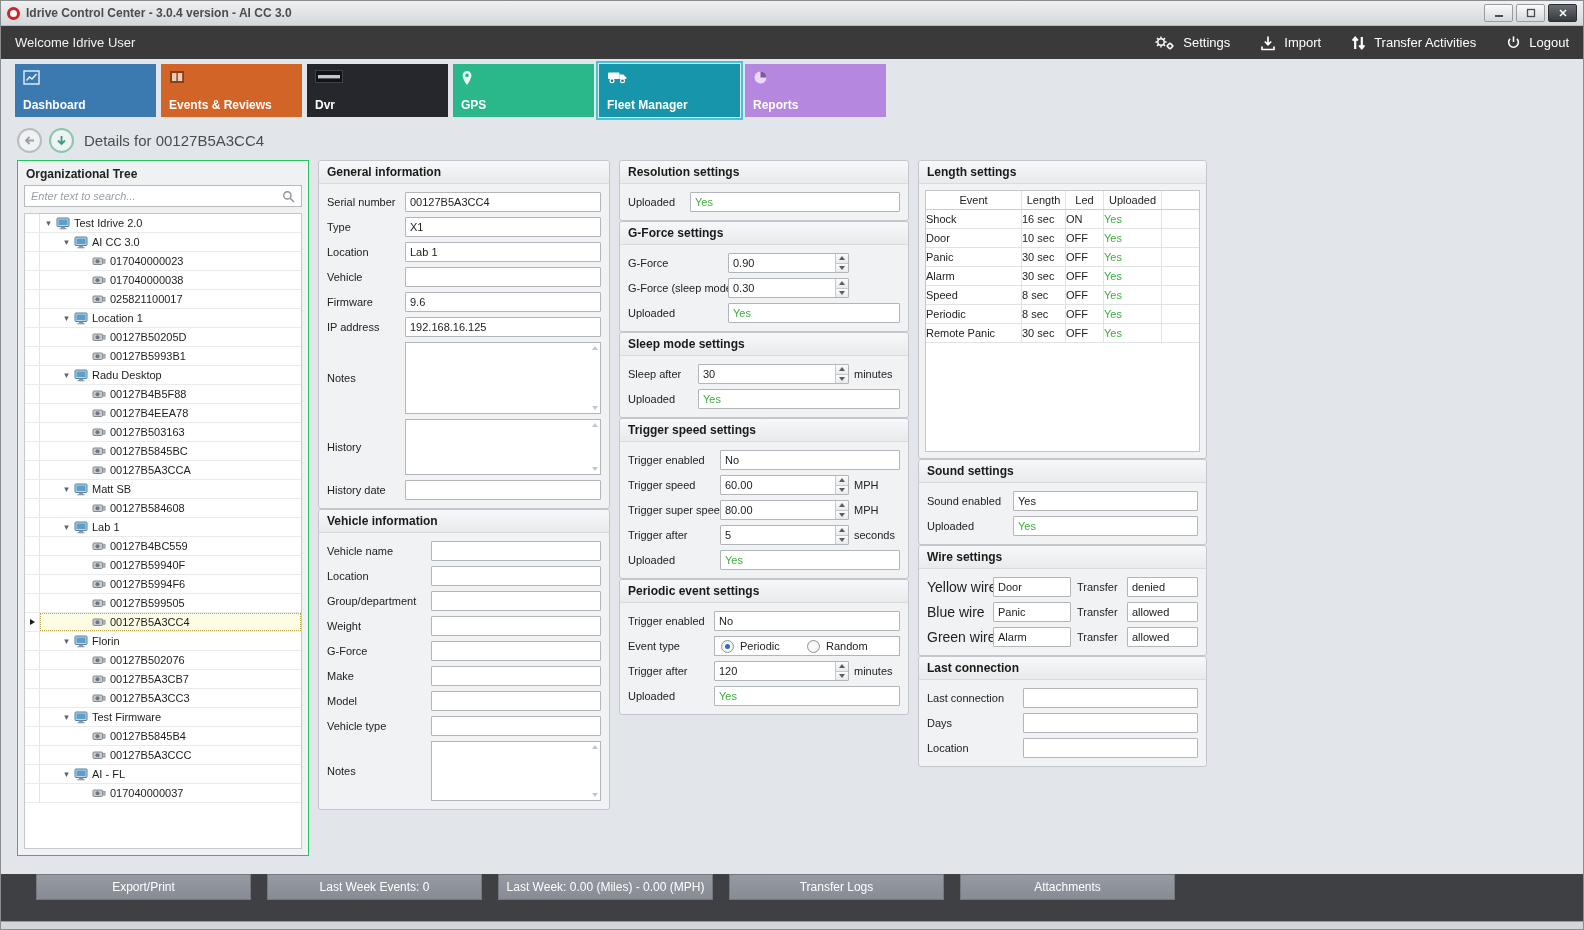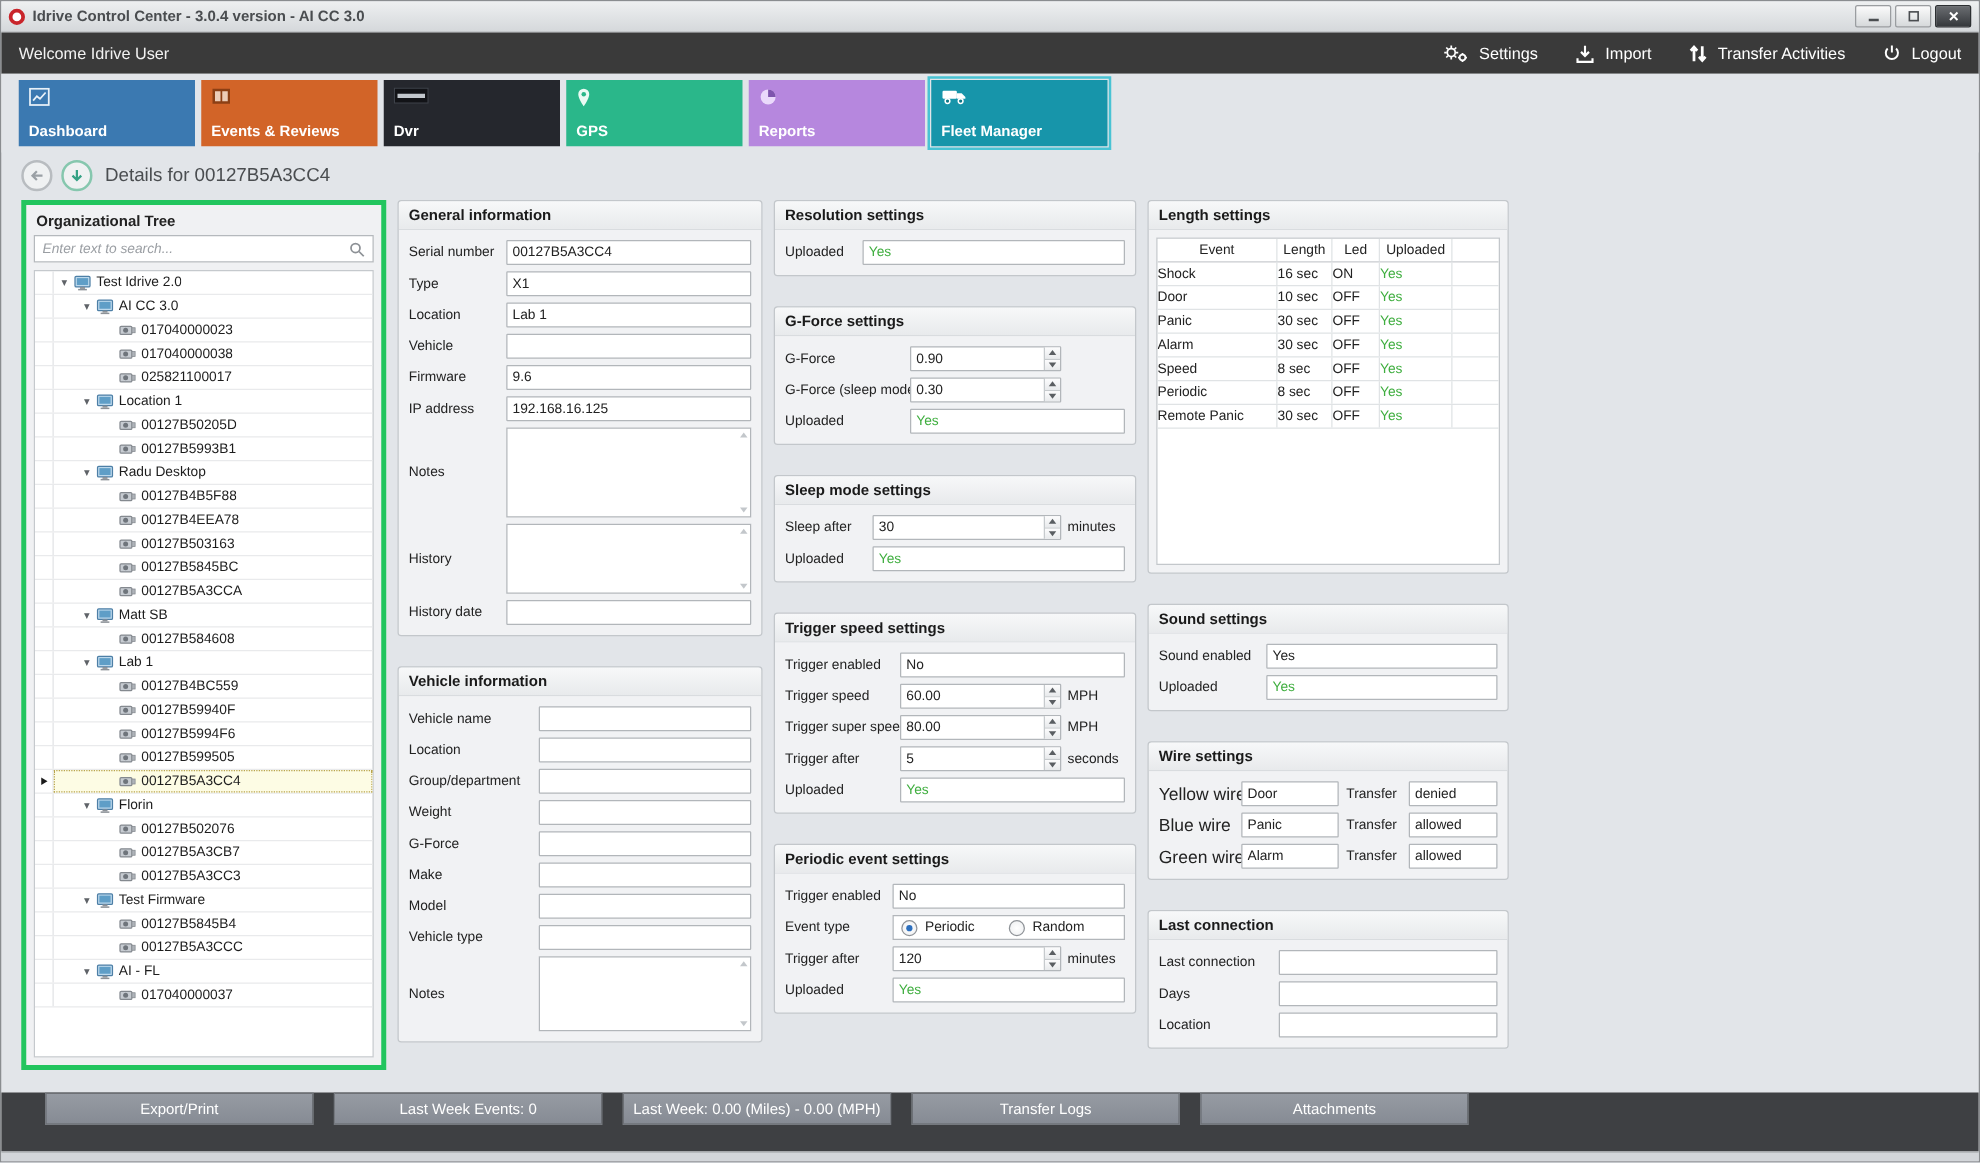--- a/index.html
+++ b/index.html
@@ -30,27 +30,27 @@
 
   
   .details-row{height:36px;flex:0 0 36px;display:flex;align-items:center;gap:10px;padding-left:16px}
   .details-buttons{display:flex;gap:7px}
   .circle-btn{width:25px;height:25px;border-radius:50%;border:2px solid #b8bcc0;background:#eff1f2;display:flex;align-items:center;justify-content:center;cursor:pointer}
   .circle-btn.scroll-down{border-color:#86c7ae}
   .details-title{font-size:15px;color:#4a4d50}
 
   
   .content{flex:1;display:flex;gap:9px;padding:2px 14px 10px 16px;align-items:flex-start;overflow:hidden}
-  .col{display:flex;flex-direction:column;gap:24px}
+  .col{display:flex;flex-direction:column;gap:0}
   .col1{width:292px;flex:0 0 292px}
   .col2{width:290px;flex:0 0 290px}
   .col3{width:289px;flex:0 0 289px}
 
   
-  .tree-panel{width:292px;flex:0 0 292px;align-self:stretch;margin-bottom:8px;background:#f0f1f3;border:4px solid #22c55e;display:flex;flex-direction:column}
+  .tree-panel{width:292px;flex:0 0 292px;align-self:stretch;margin-bottom:8px;background:#f0f1f3;border:1px solid #22c55e;display:flex;flex-direction:column}
   .tree-header{font-size:12px;font-weight:bold;color:#222;padding:6px 8px 4px}
   .search-box{margin:0 6px 6px;display:flex;align-items:center;border:1px solid #b5b9bd;background:#fff;height:22px;padding:0 6px}
   .search-input{flex:1;border:0;outline:0;font-size:11px;font-style:italic;color:#555;background:transparent;font-family:"Liberation Sans",sans-serif}
   .search-input::placeholder{color:#9a9ea3;font-style:italic}
   .tree-body{flex:1;background:#fff;border:1px solid #c5c9cd;margin:0 6px 6px;overflow:hidden}
   .tree-row{display:flex;align-items:stretch;height:19px;border-bottom:1px solid #e9eaec;font-size:11px;cursor:pointer}
   .tree-gutter{width:15px;flex:0 0 15px;border-right:1px solid #e2e4e6;display:flex;align-items:center;justify-content:center}
   .sel-marker{width:0;height:0;border-top:3.5px solid transparent;border-bottom:3.5px solid transparent;border-left:5px solid #1a1a1a}
   .tree-inner{flex:1;display:flex;align-items:center;min-width:0}
   .tree-row.selected .tree-inner{background:var(--sel-row,#fdfce4);outline:1px dotted #b9a44c;outline-offset:-1px}
@@ -227,39 +227,39 @@
       </div>
       <div class="tile" style="background: rgb(42, 183, 138);">
         <span class="tile-icon icn">
           <svg width="12" height="16" viewBox="0 0 12 16">
             <path d="M6 1a4.4 4.4 0 0 1 4.4 4.4C10.4 9 6 15 6 15S1.6 9 1.6 5.4A4.4 4.4 0 0 1 6 1z" fill="#eafaf3"></path>
             <circle cx="6" cy="5.4" r="1.8" fill="#29b789"></circle>
           </svg>
         </span>
         <div class="tile-label">GPS</div>
       </div>
-      <div class="tile" style="background: rgb(182, 135, 222);">
-        <span class="tile-icon icn">
-          <svg width="15" height="15" viewBox="0 0 15 15">
-            <circle cx="7.5" cy="7.5" r="6" fill="#ead9fb"></circle>
-            <path d="M7.5 7.5V1.5A6 6 0 0 1 13.5 7.5z" fill="#7e55ad"></path>
-          </svg>
-        </span>
-        <div class="tile-label">Reports</div>
-      </div>
       <div class="tile selected" style="background: rgb(23, 149, 170);">
         <span class="tile-icon icn">
           <svg width="21" height="14" viewBox="0 0 21 14" fill="#ffffff">
             <rect x="1" y="2.5" width="11.5" height="6.5" rx="1"></rect>
             <path d="M12.5 4.5h3.8l3 3v1.5h-6.8z"></path>
             <circle cx="5" cy="10.8" r="1.9" fill="#0f7787" stroke="#fff" stroke-width="1.2"></circle>
             <circle cx="15.5" cy="10.8" r="1.9" fill="#0f7787" stroke="#fff" stroke-width="1.2"></circle>
           </svg>
         </span>
         <div class="tile-label">Fleet Manager</div>
+      </div>
+      <div class="tile" style="background: rgb(182, 135, 222);">
+        <span class="tile-icon icn">
+          <svg width="15" height="15" viewBox="0 0 15 15">
+            <circle cx="7.5" cy="7.5" r="6" fill="#ead9fb"></circle>
+            <path d="M7.5 7.5V1.5A6 6 0 0 1 13.5 7.5z" fill="#7e55ad"></path>
+          </svg>
+        </span>
+        <div class="tile-label">Reports</div>
       </div>
     </div>
 
   <div class="details-row">
     <div class="details-buttons">
         <div class="circle-btn back">
           <span class="icn">
             <svg width="13" height="13" viewBox="0 0 13 13" fill="none" stroke="#9aa0a5" stroke-width="1.8">
               <path d="M11 6.5H3M6.5 3L3 6.5 6.5 10"></path>
             </svg>

